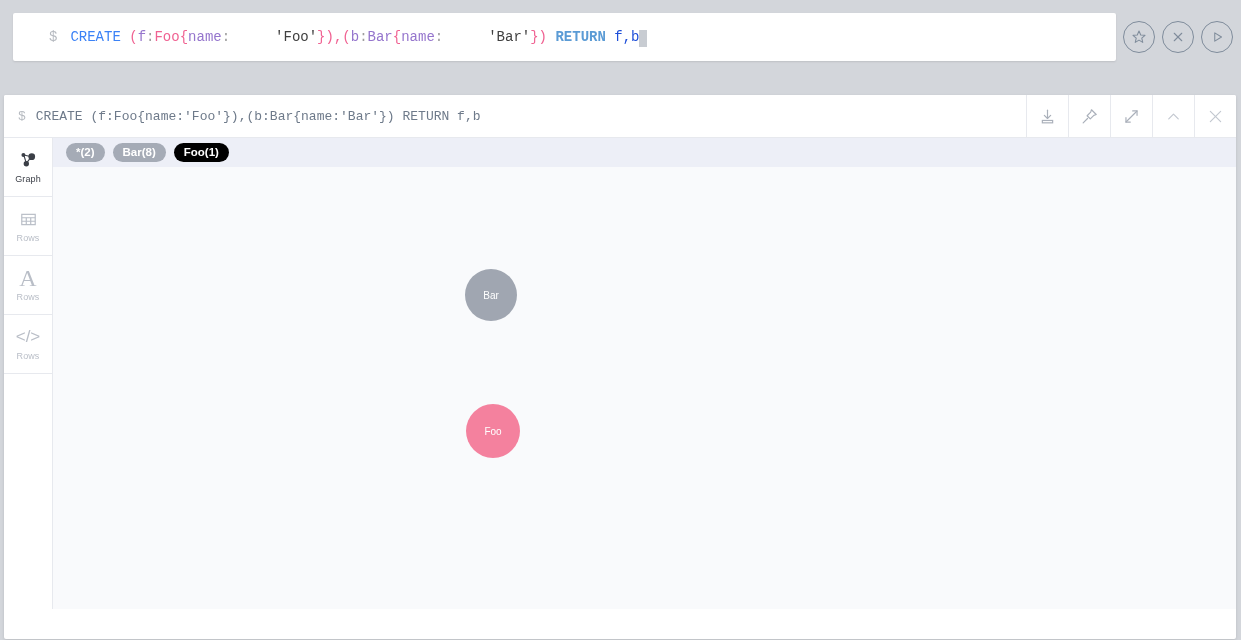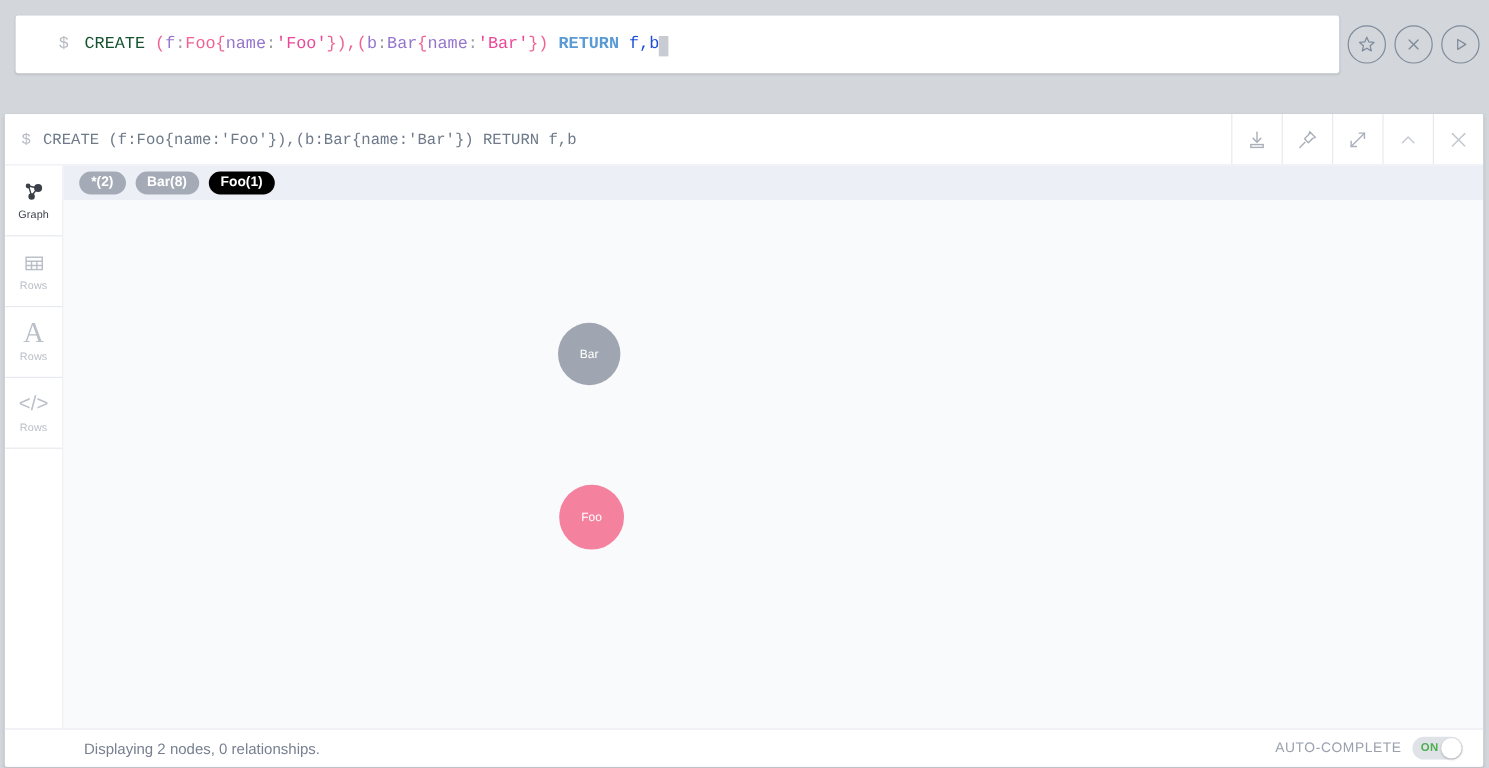--- a/index.html
+++ b/index.html
@@ -43,29 +43,29 @@
     margin-right: 13px;
     line-height: 1;
   }
   #editor-code {
     font-family: "Liberation Mono", monospace;
     font-size: 14px;
     white-space: pre;
     line-height: 1;
     letter-spacing: 0px;
   }
-  .tk-kw      { color: #14532d; }
+  .tk-kw      { color: #3b82f6; }
   .tk-paren   { color: #f06292; }
   .tk-var     { color: #9575cd; }
   .tk-colon   { color: #9e9e9e; }
   .tk-label   { color: #f06292; }
   .tk-label2  { color: #9575cd; }
   .tk-brace   { color: #f06292; }
   .tk-prop    { color: #9575cd; }
-  .tk-str     { color: #ec4899; }
+  .tk-str     { color: #404040; margin-left: 45px; }
   .tk-comma   { color: #f06292; }
   .tk-ret     { color: #5b9bd5; font-weight: bold; }
   .tk-out     { color: #1d4ed8; }
   #editor-caret {
     display: inline-block;
     width: 8px;
     height: 17px;
     background: #c8ccd2;
     vertical-align: text-bottom;
     margin-bottom: -3px;
@@ -409,24 +409,14 @@
           <div class="chip" style="background: #000000;">Foo(1)</div>
         </div>
       <div id="graph-canvas">
           <div class="gnode" style="background: rgb(160, 166, 177); width: 52px; height: 52px; left: 412px; top: 102px;">Bar</div>
           <div class="gnode" style="background: rgb(244, 129, 158); width: 54px; height: 54px; left: 413px; top: 237px;">Foo</div>
         </div>
     </div>
 
   </div>
 
-  <div id="status-bar">
-    <span id="status-text">Displaying 2 nodes, 0 relationships.</span>
-    <div id="autocomplete-wrap">
-      <span id="autocomplete-label">AUTO-COMPLETE</span>
-      <div id="autocomplete-toggle">
-        <span id="autocomplete-state">ON</span>
-        <span id="autocomplete-knob"></span>
-      </div>
-    </div>
-  </div>
 
 </div>
 
 </body></html>

